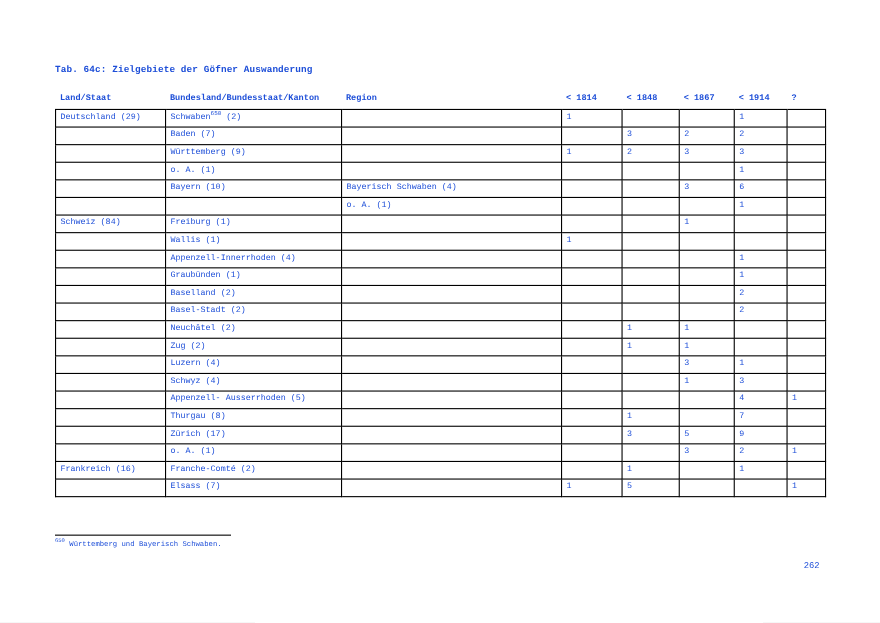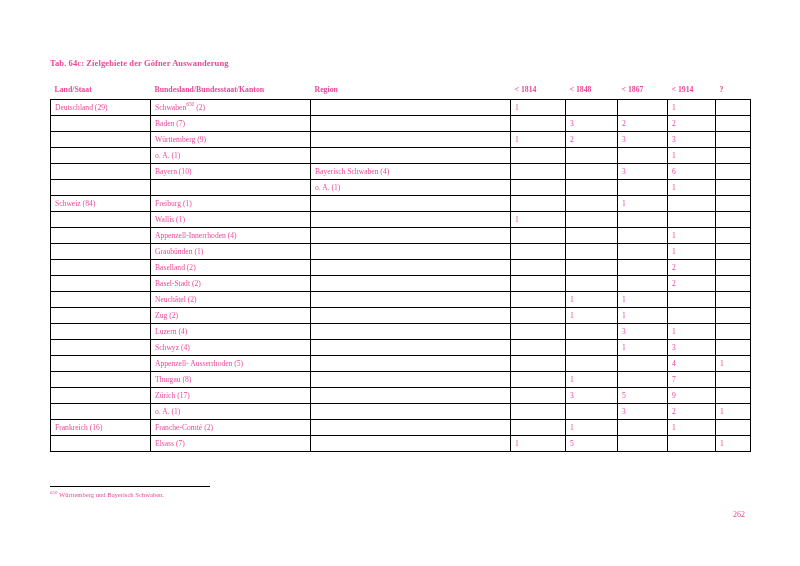--- a/index.html
+++ b/index.html
@@ -6,22 +6,22 @@
     margin: 0;
     padding: 0;
     background: #f0f0f0;
   }
   .page {
     width: 800px;
     height: 566px;
     background: #ffffff;
     position: relative;
     box-sizing: border-box;
-    font-family: Liberation Serif, serif;
-    color: #ec4899;
+    font-family: Liberation Mono, monospace;
+    color: #1d4ed8;
     overflow: hidden;
   }
   .content {
     position: absolute;
     left: 50px;
     top: 58px;
     width: 690px;
   }
   .doc-title {
     font-size: 8.5px;

